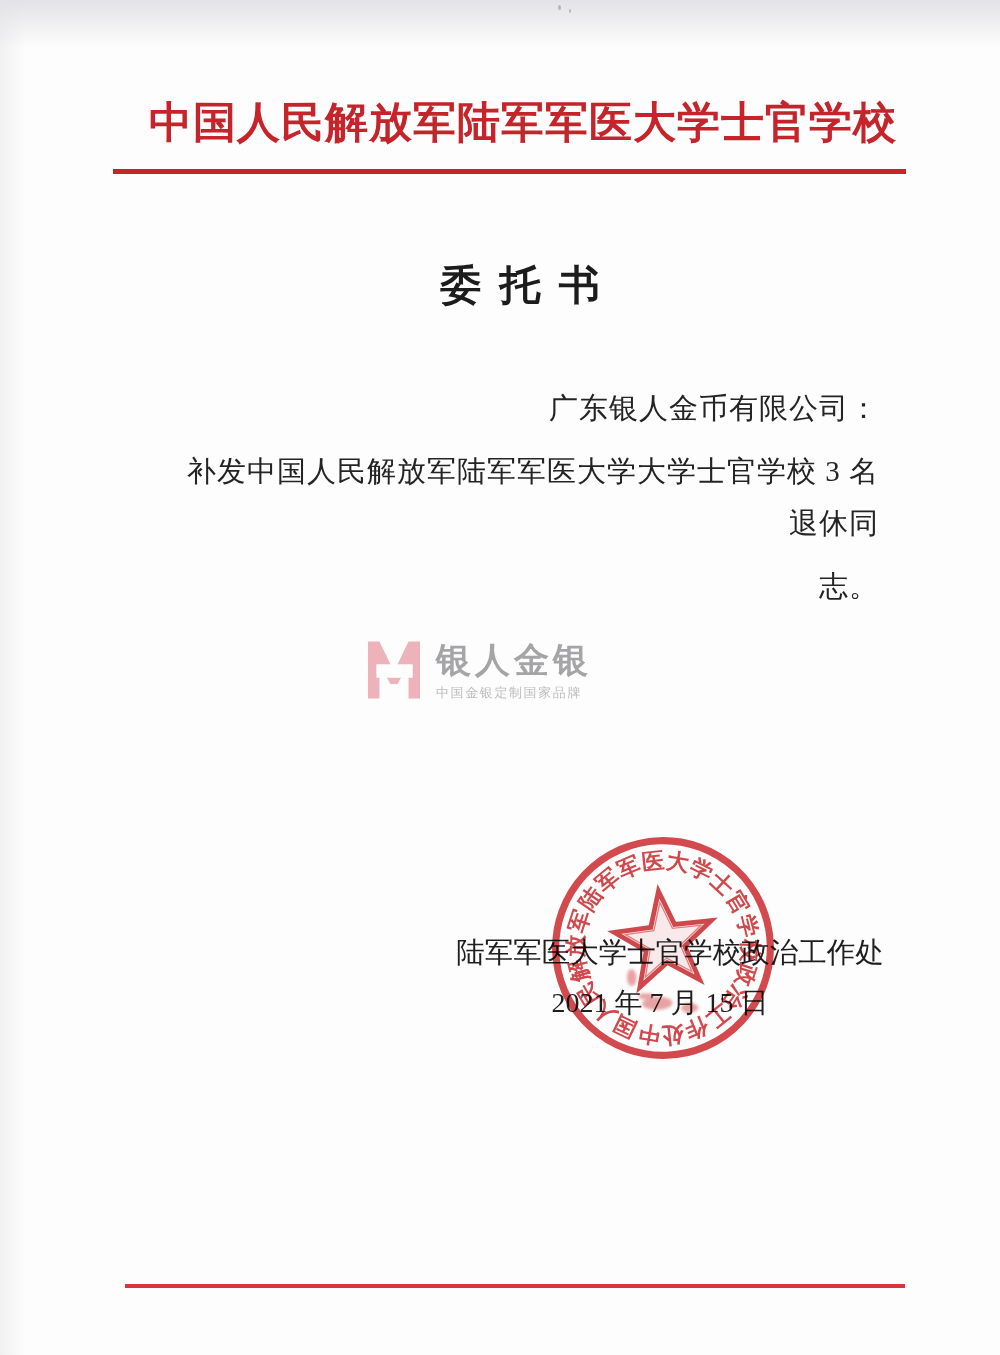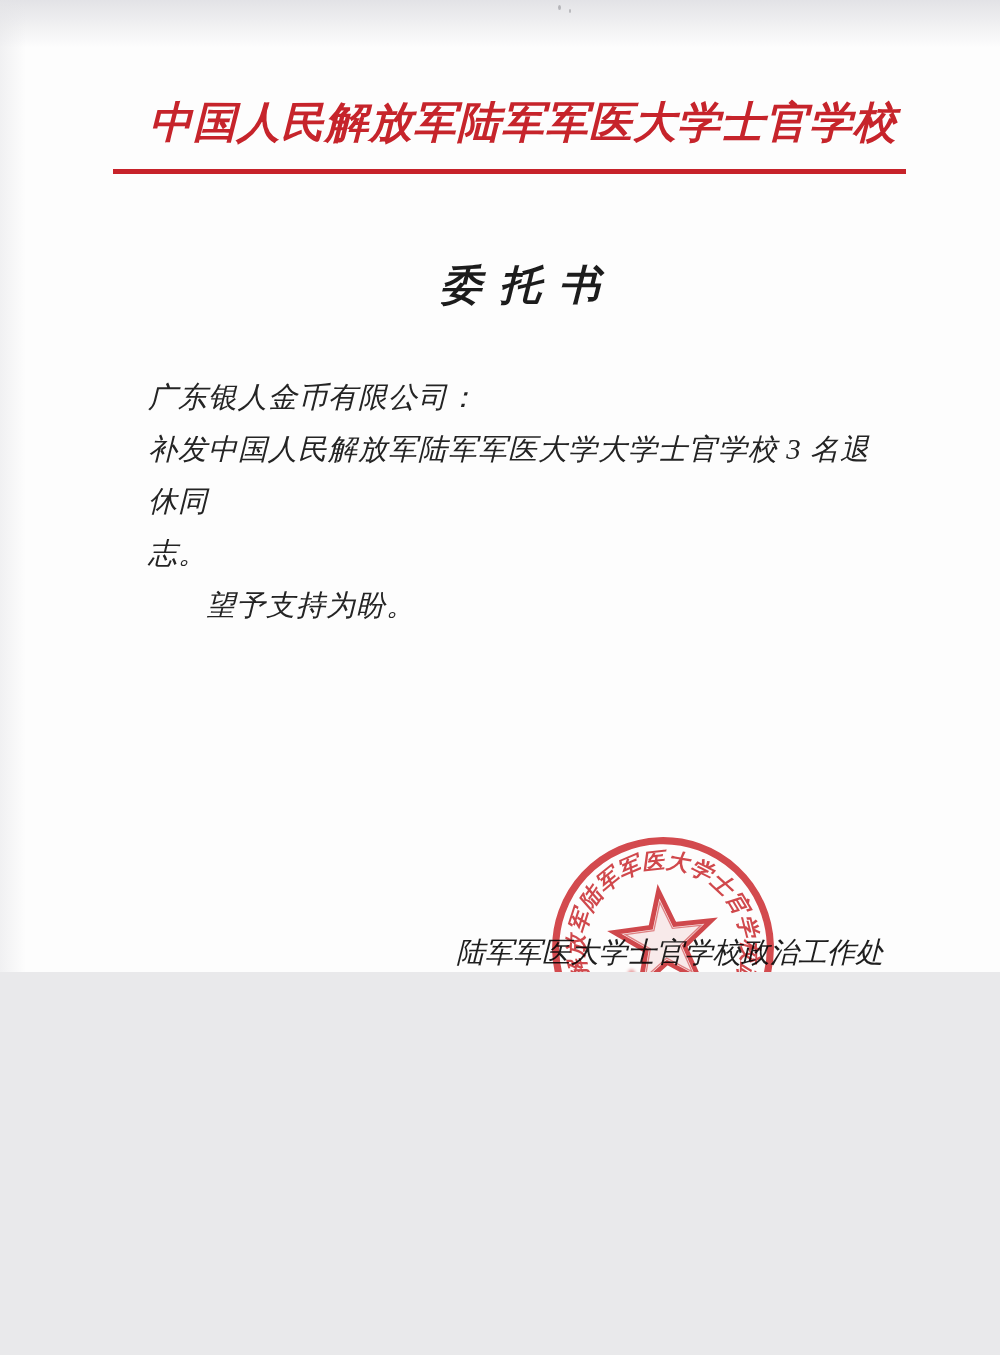--- a/index.html
+++ b/index.html
@@ -1,23 +1,22 @@
 <!DOCTYPE html>
 <html><head>
 <meta charset="utf-8">
 <style>
   html,body{margin:0;padding:0;background:#e9e9eb;}
   .page{
     position:relative;
-    width:1000px;height:972px;
+    width:1000px;height:1355px;
     margin:0 auto;
     background:#fdfdfd;
     overflow:hidden;
     font-family:"Liberation Serif","DejaVu Serif",serif;
-    font-style:italic;
   }
   
   .scan-top{
     position:absolute;left:0;top:0;width:1000px;height:48px;
     background:linear-gradient(to bottom, rgba(222,222,226,.85), rgba(255,255,255,0));
     pointer-events:none;
   }
   .scan-left{
     position:absolute;left:0;top:0;width:26px;height:1355px;
     background:linear-gradient(to right, rgba(228,228,231,.5), rgba(255,255,255,0));
@@ -39,21 +38,21 @@
     position:absolute;left:0;top:258px;width:1000px;
     text-align:center;transform:translateX(22px);
     font-size:41px;font-weight:bold;color:#1c1c1c;letter-spacing:4px;
     margin:0;white-space:nowrap;
   }
 
   .body-text{
     position:absolute;left:148px;top:371px;width:742px;
     font-size:29px;line-height:52px;letter-spacing:1px;color:#242424;
   }
-  .body-text p{margin:0;}
+  .body-text p{margin:11px;text-align:right;}
   .body-text .indent{text-indent:58px;}
 
   .watermark{
     position:absolute;left:368px;top:641px;
     display:flex;align-items:flex-start;gap:16px;opacity:.9;
   }
   .wm-logo{width:52px;height:58px;display:block;}
   .wm-brand{
     font-family:"Liberation Sans","DejaVu Sans",sans-serif;
     font-size:35px;font-weight:bold;color:#9c9c9f;letter-spacing:4px;line-height:1.1;
@@ -94,23 +93,32 @@
   <div class="letterhead">中国人民解放军陆军军医大学士官学校</div>
 
   <div class="rule rule-top"></div>
 
   <h1 class="doc-title">委 托 书</h1>
 
   <div class="body-text">
     <p>广东银人金币有限公司：</p>
     <p>补发中国人民解放军陆军军医大学大学士官学校 3 名退休同</p>
     <p>志。</p>
-    <p class="indent">望予支持为盼。</p>
   </div>
 
+  <div class="watermark">
+    <svg class="wm-logo" viewBox="0 0 100 110" aria-hidden="true">
+      <polygon fill="#ecaab3" points="0,0 22,0 50,58 78,0 100,0 100,110 78,110 78,42 57,82 43,82 22,42 22,110 0,110"></polygon>
+      <rect x="16" y="44" width="70" height="26" fill="#fdfdfd"></rect>
+    </svg>
+    <div>
+      <div class="wm-brand">银人金银</div>
+      <div class="wm-tagline">中国金银定制国家品牌</div>
+    </div>
+  </div>
 
   <div class="signature-block">
     <p class="office">陆军军医大学士官学校政治工作处</p>
     <p class="date">2021 年 7 月 15 日</p>
   </div>
 
   <svg class="seal" viewBox="0 0 240 240" aria-hidden="true">
     <defs>
       <path id="sealArc" d="M 120 204 A 84 84 0 0 1 120 36 A 84 84 0 0 1 120 204" fill="none"></path>
       <filter id="smear" x="-50%" y="-50%" width="200%" height="200%">

